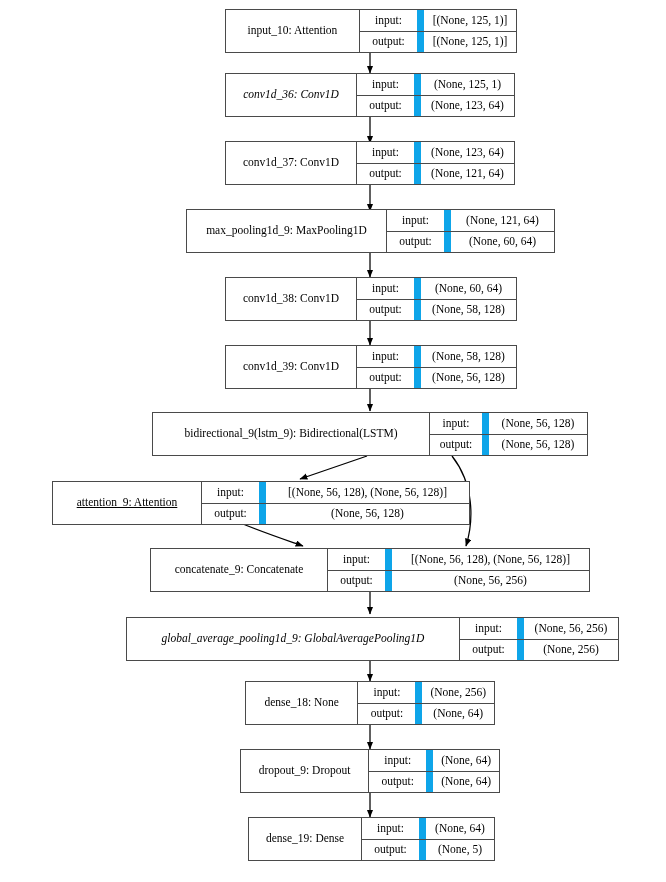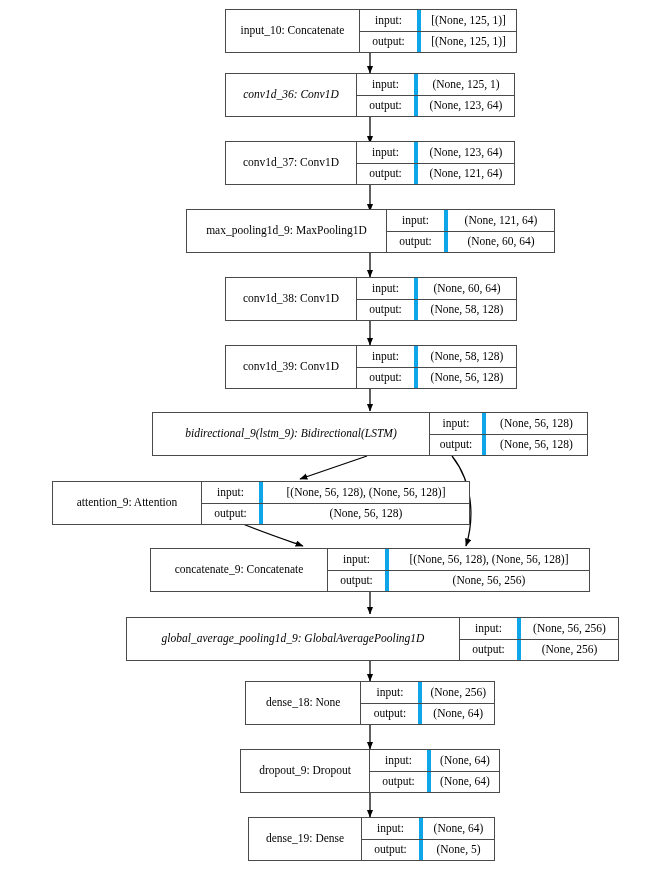--- a/index.html
+++ b/index.html
@@ -39,21 +39,21 @@
   .io-row.top{border-bottom:1px solid #4a4a4a;}
   .io-label{
     display:flex;align-items:center;justify-content:center;
     white-space:nowrap;
     box-sizing:border-box;
     padding:0 7px;
     text-align:right;
   }
   .io-value{
     display:flex;align-items:center;justify-content:center;
-    border-left:4px solid #0ea5e9;
+    border-left:7px solid #0ea5e9;
     white-space:nowrap;
     box-sizing:border-box;
     padding:0 8px;
     flex:1 1 auto;
   }
 </style>
 </head>
 <body>
 
 <div id="canvas">
@@ -75,21 +75,21 @@
       <path d="M452,456 C474,484 474,520 466,546"></path>
       <path d="M238,522 C262,532 286,540 303,546"></path>
       <path d="M370,590 L370,614"></path>
       <path d="M370,657 L370,681"></path>
       <path d="M370,725 L370,749"></path>
       <path d="M370,793 L370,817"></path>
     </g>
   </svg>
 
   <div class="node" style="left:225px;top:9px;width:292px;height:44px;">
-    <div class="name-cell" style="width:133px;">input_10: Concatenate</div>
+    <div class="name-cell" style="width:133px;">input_10: Attention</div>
     <div class="io">
       <div class="io-row top">
         <div class="io-label" style="width:57px;">input:</div>
         <div class="io-value">[(None, 125, 1)]</div>
       </div>
       <div class="io-row">
         <div class="io-label" style="width:57px;">output:</div>
         <div class="io-value">[(None, 125, 1)]</div>
       </div>
     </div>
@@ -159,35 +159,35 @@
         <div class="io-value">(None, 58, 128)</div>
       </div>
       <div class="io-row">
         <div class="io-label" style="width:57px;">output:</div>
         <div class="io-value">(None, 56, 128)</div>
       </div>
     </div>
   </div>
 
   <div class="node" style="left:152px;top:412px;width:436px;height:44px;">
-    <div class="name-cell" style="width:276px;font-style:italic;">bidirectional_9(lstm_9): Bidirectional(LSTM)</div>
+    <div class="name-cell" style="width:276px;">bidirectional_9(lstm_9): Bidirectional(LSTM)</div>
     <div class="io">
       <div class="io-row top">
         <div class="io-label" style="width:52px;">input:</div>
         <div class="io-value">(None, 56, 128)</div>
       </div>
       <div class="io-row">
         <div class="io-label" style="width:52px;">output:</div>
         <div class="io-value">(None, 56, 128)</div>
       </div>
     </div>
   </div>
 
   <div class="node" style="left:52px;top:481px;width:418px;height:44px;">
-    <div class="name-cell" style="width:148px;">attention_9: Attention</div>
+    <div class="name-cell" style="width:148px;text-decoration:underline;">attention_9: Attention</div>
     <div class="io">
       <div class="io-row top">
         <div class="io-label" style="width:57px;">input:</div>
         <div class="io-value">[(None, 56, 128), (None, 56, 128)]</div>
       </div>
       <div class="io-row">
         <div class="io-label" style="width:57px;">output:</div>
         <div class="io-value">(None, 56, 128)</div>
       </div>
     </div>

